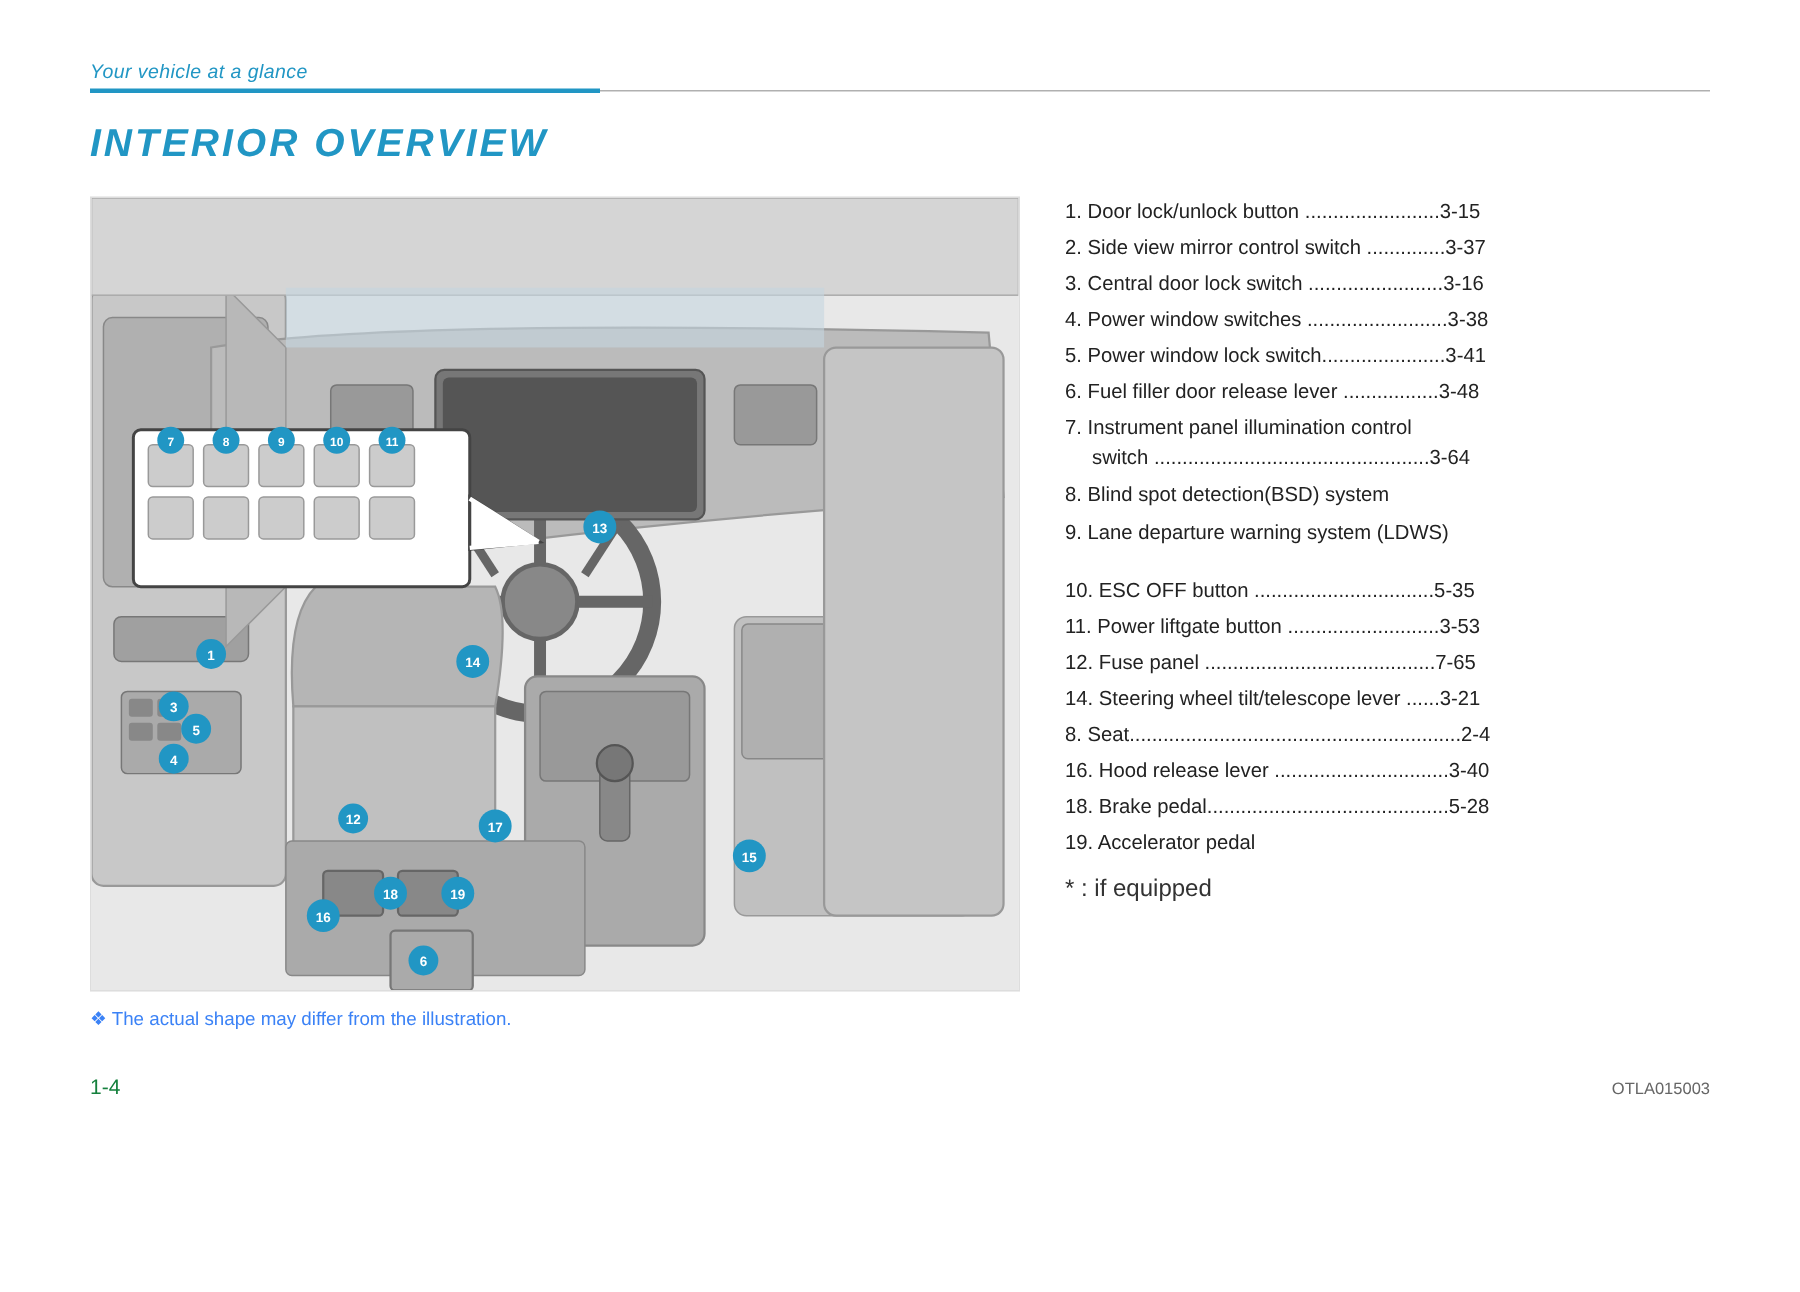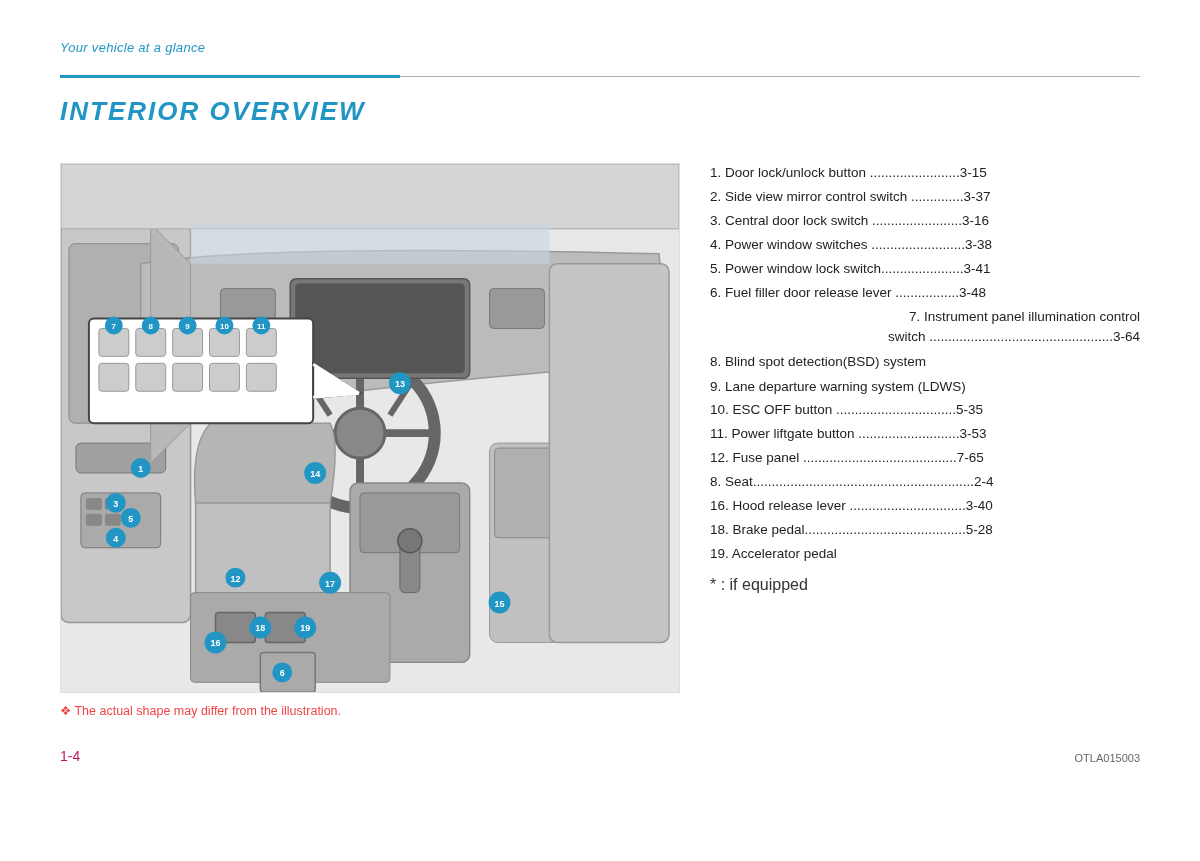--- a/index.html
+++ b/index.html
@@ -14,21 +14,21 @@
 
     .page-container {
       padding: 40px 60px 40px 60px;
     }
 
     
     .section-label {
       font-size: 13px;
       color: #2196c4;
       font-style: italic;
-      margin-bottom: 20px;
+      margin-bottom: 4px;
       letter-spacing: 0.3px;
     }
 
     .header-line-container {
       display: flex;
       align-items: center;
       margin-bottom: 18px;
     }
 
     .header-line-blue {
@@ -43,21 +43,21 @@
       flex: 1;
       background: #b0b0b0;
     }
 
     .page-title {
       font-size: 26px;
       font-weight: 900;
       color: #2196c4;
       letter-spacing: 2px;
       text-transform: uppercase;
-      margin-bottom: 36px;
+      margin-bottom: 20px;
       font-style: italic;
     }
 
     
     .main-content {
       display: flex;
       gap: 30px;
       align-items: flex-start;
     }
 
@@ -68,21 +68,21 @@
       background: #f5f5f5;
       border: 1px solid #ddd;
       position: relative;
       height: 530px;
       overflow: hidden;
     }
 
     .image-footer {
       margin-top: 10px;
       font-size: 12.5px;
-      color: #ef4444;
+      color: #3b82f6;
     }
 
     
     .items-list {
       flex: 1;
       font-size: 13.5px;
       line-height: 1.55;
     }
 
     .item-row {
@@ -100,21 +100,21 @@
     .page-footer {
       display: flex;
       justify-content: space-between;
       align-items: flex-end;
       margin-top: 20px;
       padding-top: 10px;
     }
 
     .page-number {
       font-size: 14px;
-      color: #be185d;
+      color: #15803d;
     }
 
     .doc-code {
       font-size: 11px;
       color: #666;
     }
   </style>
 </head>
 <body>
 
@@ -286,38 +286,41 @@
       </div>
       <div class="item-row">
         <span>4. Power window switches  .........................3-38</span>
       </div>
       <div class="item-row">
         <span>5. Power window lock switch......................3-41</span>
       </div>
       <div class="item-row">
         <span>6. Fuel filler door release lever .................3-48</span>
       </div>
-      <div style="margin-bottom:4px;text-align:right;">
+      <div style="margin-bottom:4px;">
         <div>7. Instrument panel illumination control</div>
         <div style="padding-left:18px;">switch  .................................................3-64</div>
       </div>
       <div style="margin-bottom:4px;">
         <div>8. Blind spot detection(BSD) system</div>
       </div>
-      <div style="margin-bottom:2px;">
+      <div style="margin-bottom:18px;">
         <div>9. Lane departure warning system (LDWS)</div>
       </div>
       <div class="item-row">
         <span>10. ESC OFF button ................................5-35</span>
       </div>
       <div class="item-row">
         <span>11. Power liftgate button ...........................3-53</span>
       </div>
       <div class="item-row">
         <span>12. Fuse panel .........................................7-65</span>
+      </div>
+      <div class="item-row">
+        <span>14. Steering wheel tilt/telescope lever ......3-21</span>
       </div>
       <div class="item-row">
         <span>8. Seat...........................................................2-4</span>
       </div>
       <div class="item-row">
         <span>16. Hood release lever ...............................3-40</span>
       </div>
       <div class="item-row">
         <span>18. Brake pedal...........................................5-28</span>
       </div>

